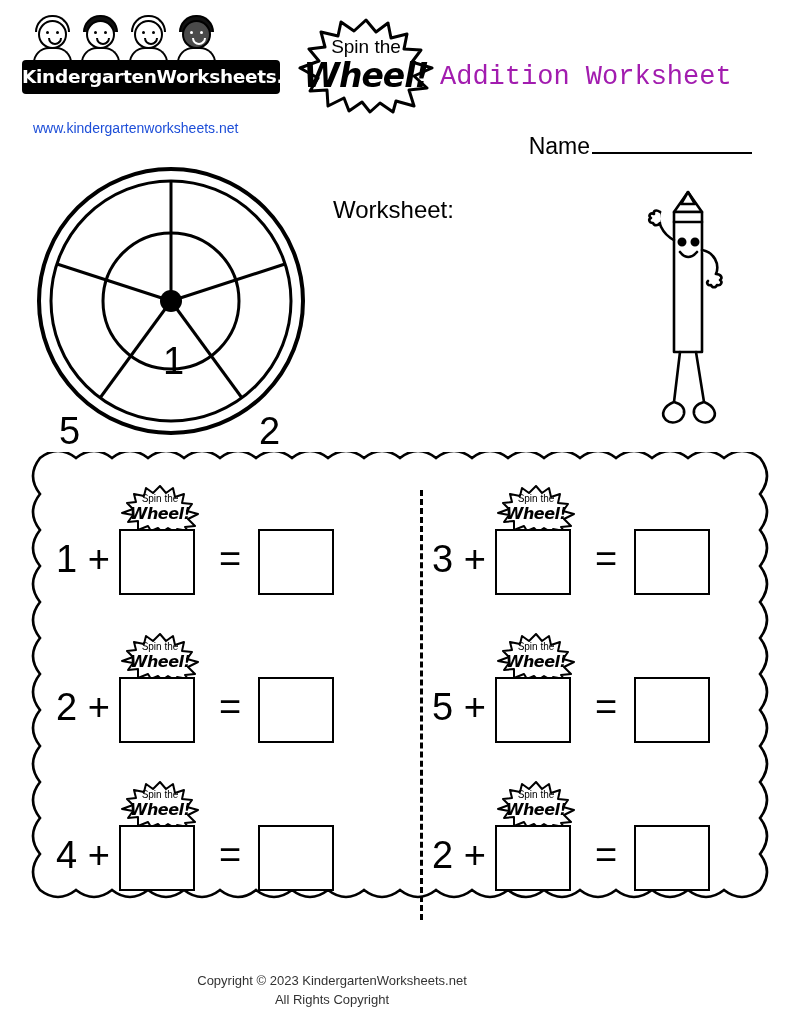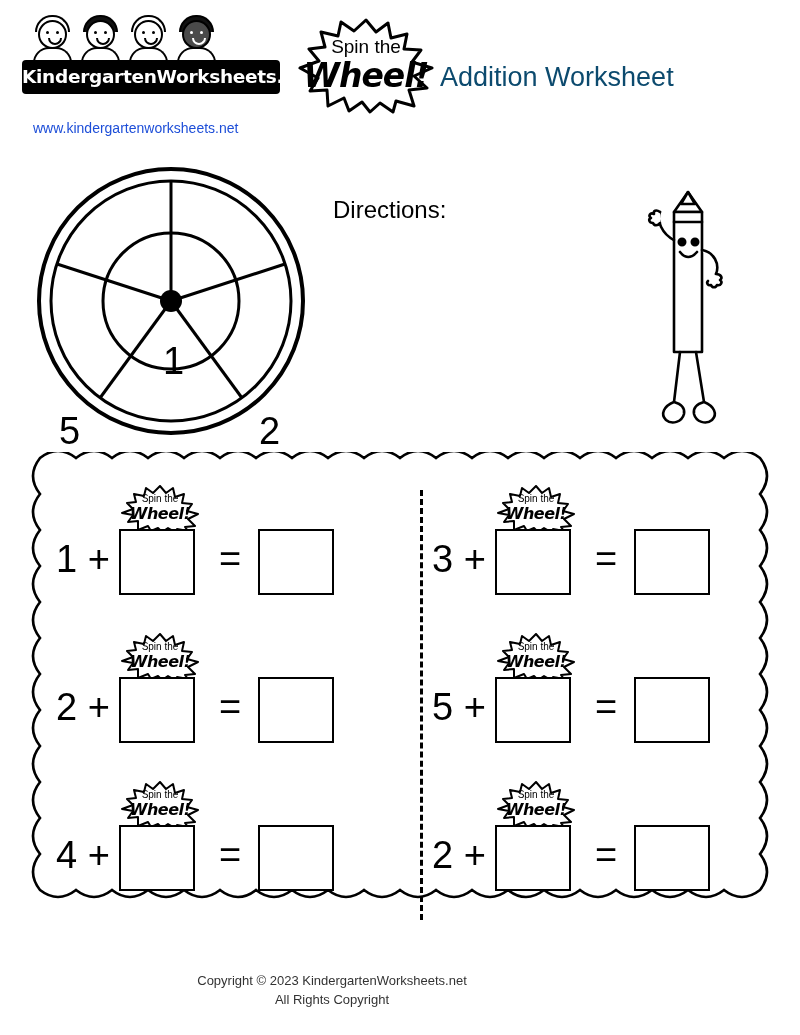--- a/index.html
+++ b/index.html
@@ -155,23 +155,23 @@
   .header-burst .burst-txt2 {
     top: 38px;
     font-size: 33px;
     font-style: italic;
     letter-spacing: -1px;
   }
   .worksheet-title {
     position: absolute;
     left: 440px;
     top: 62px;
-    font-family: Liberation Sans, sans-serif;
+    font-family: Liberation Mono, monospace;
     font-size: 27px;
-    color: #0c4a6e;
+    color: #a21caf;
     white-space: nowrap;
   }
   .name-line {
     position: absolute;
     right: 48px;
     top: 133px;
     font-family: "Liberation Sans", sans-serif;
     font-size: 23px;
     white-space: nowrap;
   }
@@ -383,20 +383,23 @@
   <div class="header-burst burst">
     <svg width="140" height="96" viewBox="0 0 140 96">
       <path d="M70 2 L80 14 L92 5 L95 20 L111 16 L108 31 L125 32 L116 44 L136 50 L118 58 L131 70 L113 72 L118 88 L100 83 L97 94 L84 85 L74 94 L66 84 L53 93 L48 80 L32 88 L31 72 L14 73 L22 60 L4 50 L23 43 L13 31 L29 29 L25 14 L42 18 L45 4 L58 13 Z" fill="#ffffff" stroke="#000000" stroke-width="3" stroke-linejoin="round"></path>
     </svg>
     <div class="burst-txt1">Spin the</div>
     <div class="burst-txt2">Wheel!</div>
   </div>
 
   <div class="worksheet-title">Addition Worksheet</div>
 
+  <div class="name-line">
+    <span>Name</span><span class="underline"></span>
+  </div>
 </div>
 
 <div class="wheel-wrap">
   <svg width="272" height="272" viewBox="0 0 272 272">
     <circle cx="136" cy="136" r="132" fill="#ffffff" stroke="#000" stroke-width="4"></circle>
     <circle cx="136" cy="136" r="120" fill="#ffffff" stroke="#000" stroke-width="3"></circle>
     <circle cx="136" cy="136" r="68" fill="#ffffff" stroke="#000" stroke-width="3"></circle>
 
     <line x1="136" y1="136" x2="136" y2="16" stroke="#000" stroke-width="3"></line>
     <line x1="136" y1="136" x2="250" y2="99" stroke="#000" stroke-width="3"></line>
@@ -406,21 +409,21 @@
     <circle cx="136" cy="136" r="11" fill="#000"></circle>
   </svg>
   <div class="wheel-num" style="left:128px; top:175px;">1</div>
   <div class="wheel-num" style="left:224px; top:245px;">2</div>
   <div class="wheel-num" style="left:188px; top:359px;">3</div>
   <div class="wheel-num" style="left:60px; top:359px;">4</div>
   <div class="wheel-num" style="left:24px; top:245px;">5</div>
 </div>
 
 <div class="directions">
-  <h2>Directions:</h2>
+  <h2>Worksheet:</h2>
 </div>
 
 <div class="pencil">
   <svg width="170" height="260" viewBox="0 0 170 260">
     <g fill="#ffffff" stroke="#000" stroke-width="2.6" stroke-linejoin="round" stroke-linecap="round">
 
       <path d="M56 22 L84 22 L70 2 Z"></path>
       <path d="M63 14 L77 14 L70 2 Z" fill="#ffffff"></path>
 
       <path d="M56 22 L56 162 L84 162 L84 22 Z"></path>

